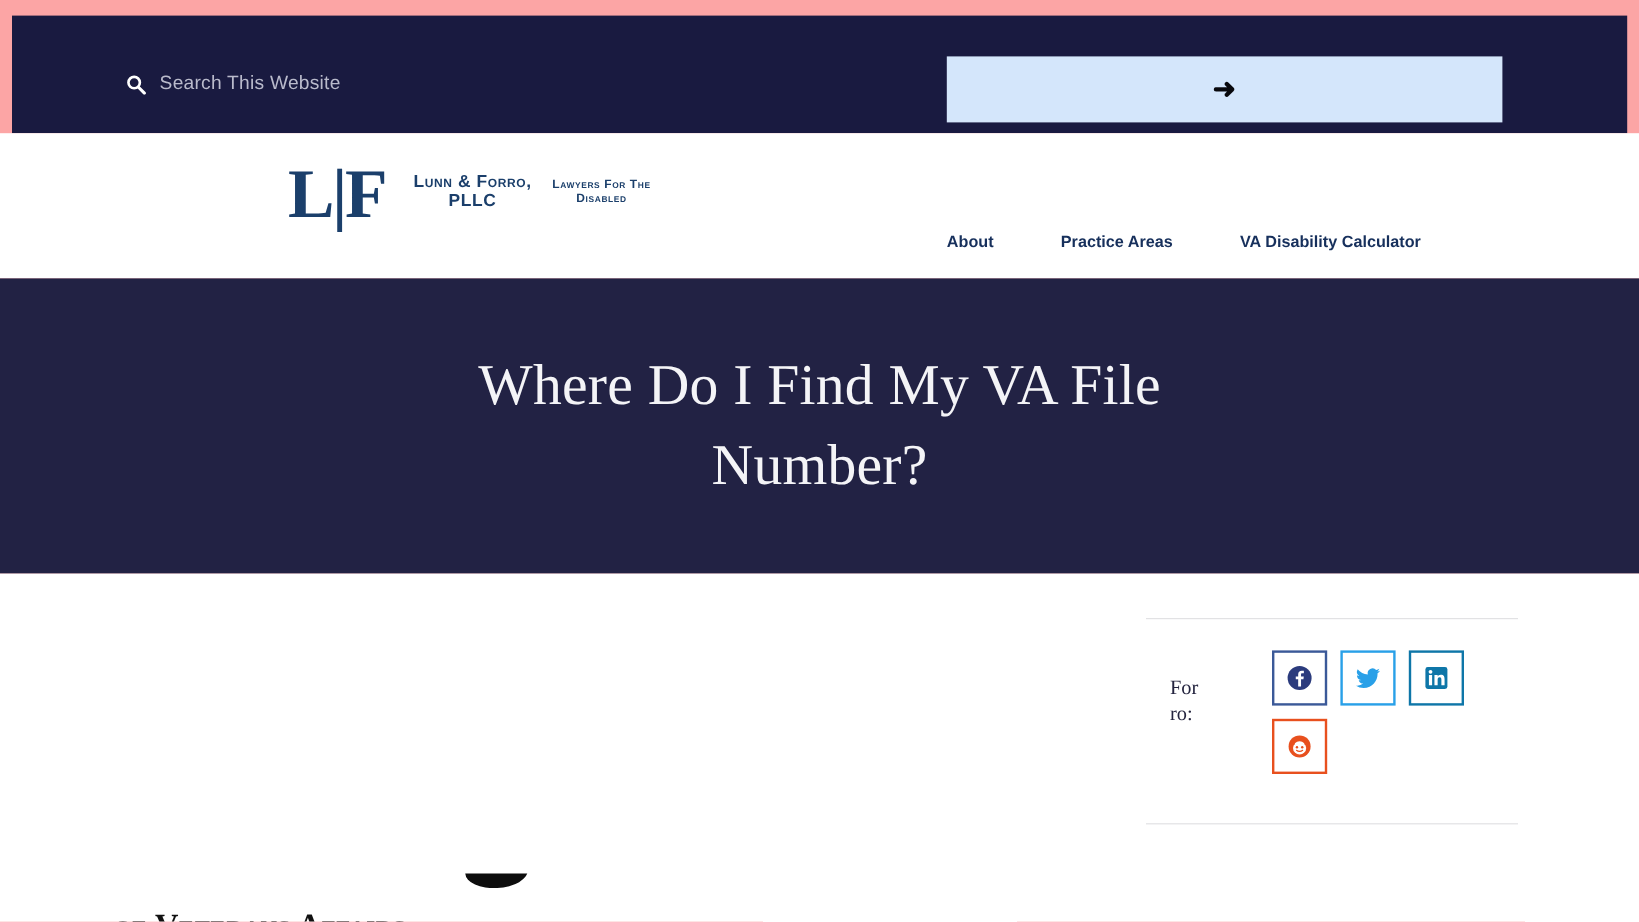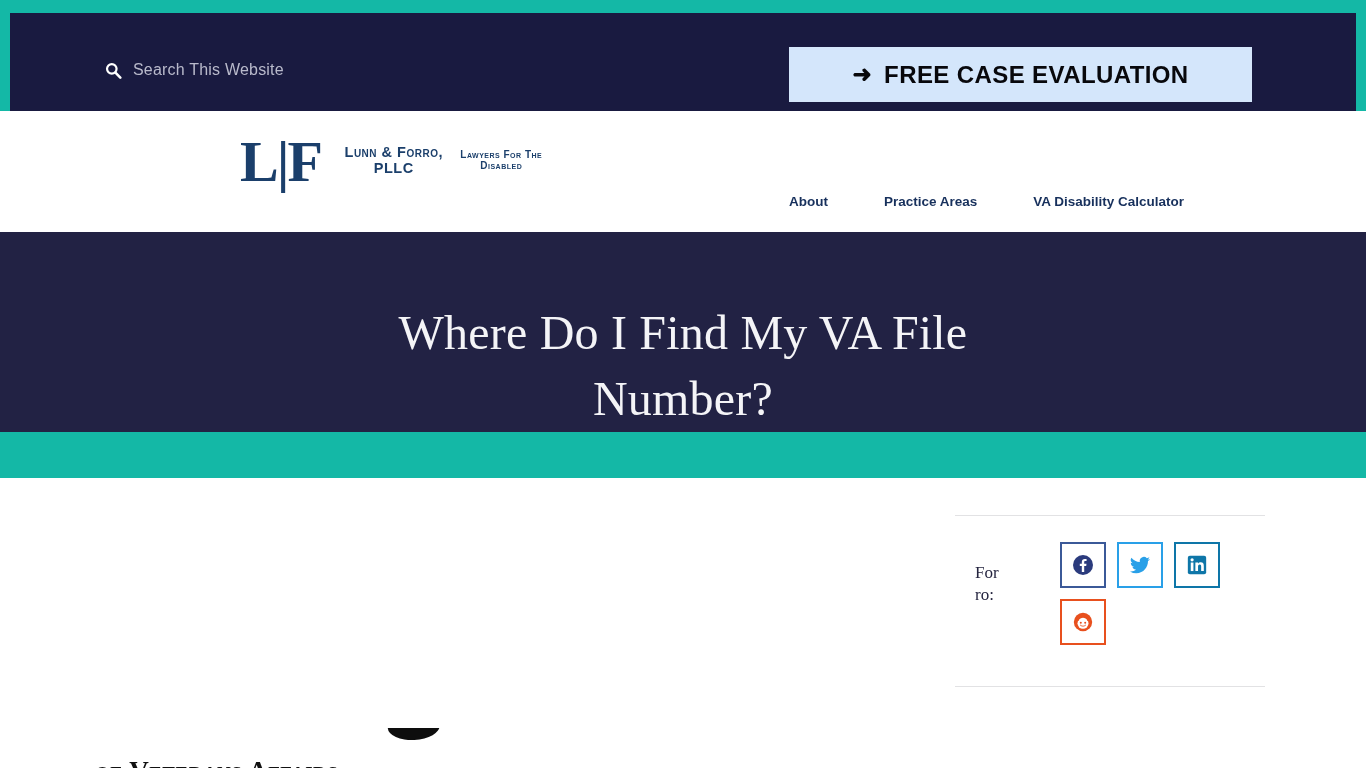--- a/index.html
+++ b/index.html
@@ -3,21 +3,21 @@
 <meta charset="utf-8">
 <title>Where Do I Find My VA File Number?</title>
 <style>
   * { margin:0; padding:0; box-sizing:border-box; }
   html, body {
     width:1366px; height:768px;
     background:#ffffff;
     font-family:"Liberation Sans", sans-serif;
     overflow:hidden;
   }
-  .page { position:relative; width:1366px; height:768px; background:#14b8a6; }
+  .page { position:relative; width:1366px; height:768px; background:#fca5a5; }
 
   
   .topbar {
     position:absolute; left:10px; top:13px; width:1346px; height:98px;
     background:#191a40;
   }
   .search-wrap {
     position:absolute; left:95px; top:48px;
     display:flex; align-items:center; gap:11px;
   }
@@ -70,23 +70,23 @@
   .nav { position:absolute; left:789px; top:147px; display:flex; gap:16px;margin-top:47px; }
   .nav-item {
     font-size:13.5px; font-weight:bold; color:#17305c;
     text-decoration:none; white-space:nowrap; cursor:pointer;
     padding:0 0; margin-right:40px;
   }
   .nav-item:last-child { margin-right:0; }
 
   
   .hero {
-    position:absolute; left:0; top:232px; width:1366px; height:200px;
+    position:absolute; left:0; top:232px; width:1366px; height:246px;
     background:#222244;
-    display:flex; align-items:flex-end; justify-content:center;
+    display:flex; align-items:center; justify-content:center;
   }
   .hero-title {
     width:660px; text-align:center;
     font-family:"Liberation Serif", serif;
     font-size:48px; font-weight:normal; color:#f4f4f7;
     line-height:1.38; letter-spacing:.2px;
   }
 
   
   .content { position:absolute; left:0; top:478px; width:1366px; height:290px; background:#fff; }
@@ -158,21 +158,20 @@
         <svg class="search-icon" viewBox="0 0 20 20" fill="none" xmlns="http://www.w3.org/2000/svg">
           <circle cx="8" cy="8" r="5.6" stroke="#ffffff" stroke-width="2.6"></circle>
           <line x1="12.3" y1="12.6" x2="18" y2="18.4" stroke="#ffffff" stroke-width="3" stroke-linecap="round"></line>
         </svg>
       </span>
       <input class="search-input" type="text" placeholder="Search This Website" style="">
     </div>
 
     <button class="cta-button">
       <span class="cta-arrow">➜</span>
-      <span>FREE CASE EVALUATION</span>
     </button>
   </div>
 
   <div class="header"></div>
 
   <div class="logo">
     <div class="logo-mark">L|F</div>
     <div class="logo-text">
       <div class="logo-line1">Lunn &amp; Forro, PLLC</div>
       <div class="logo-rule"></div>

